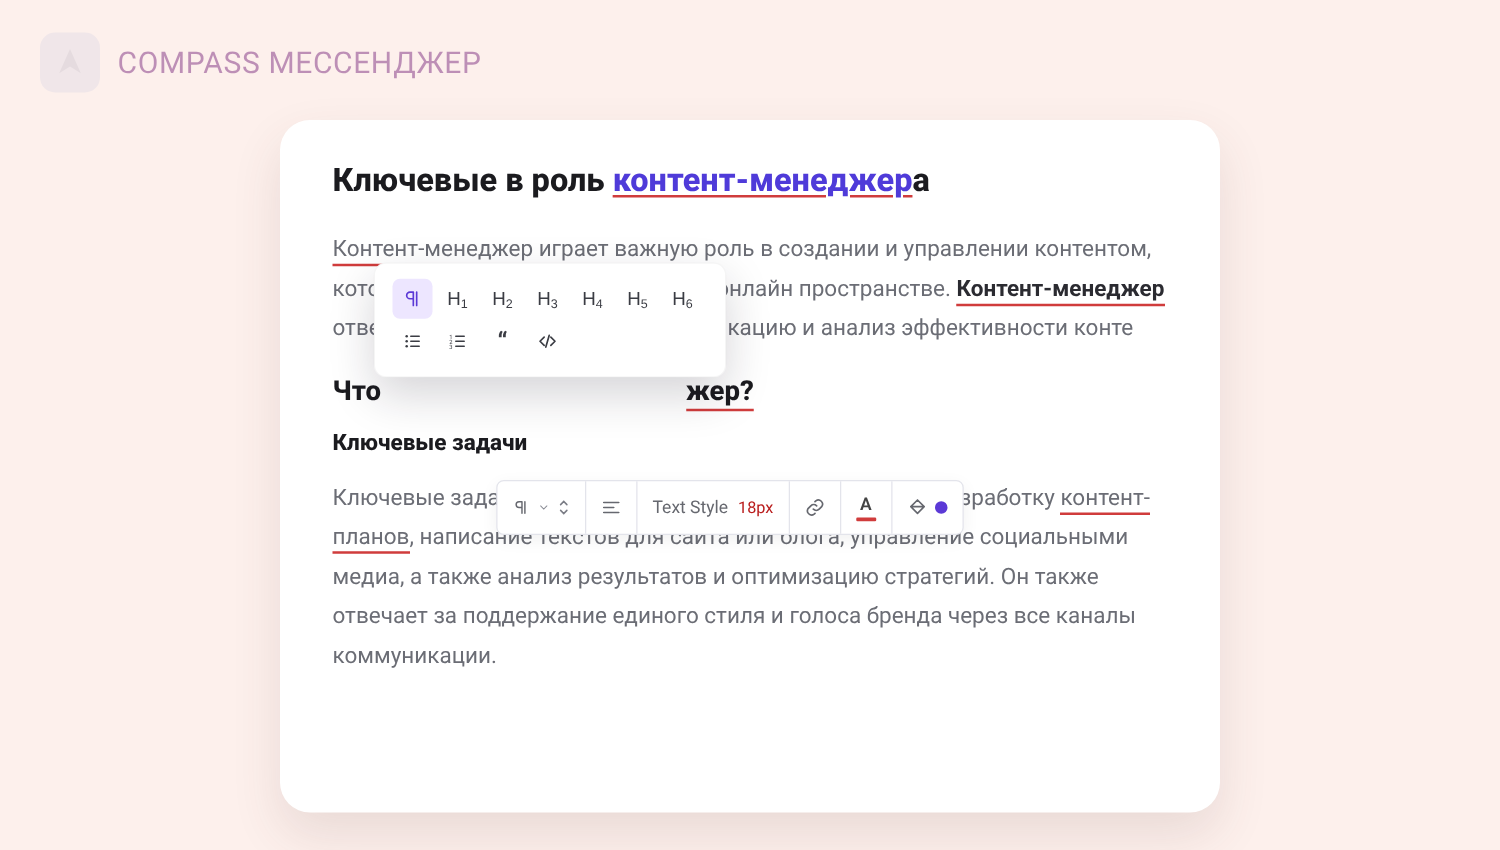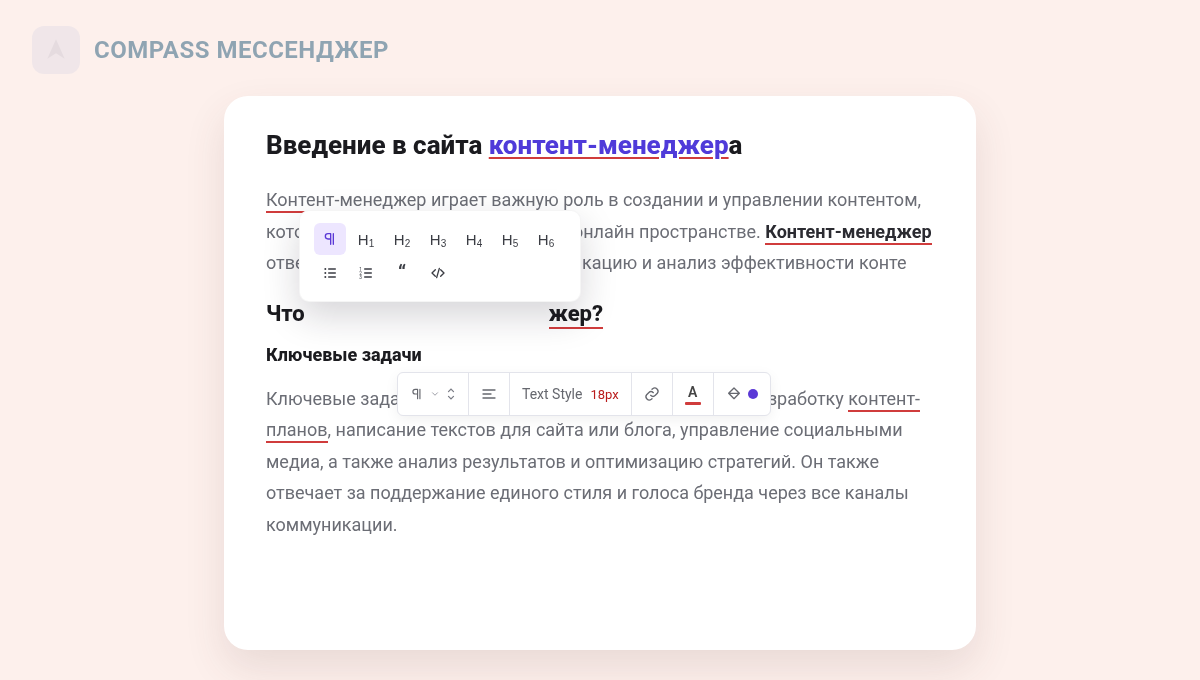--- a/index.html
+++ b/index.html
@@ -26,23 +26,23 @@
   width: 48px;
   height: 48px;
   border-radius: 12px;
   background: #e1dce6;
   display: flex;
   align-items: center;
   justify-content: center;
 }
 .brand-text {
   font-size: 24px;
-  font-weight: 700;
+  font-weight: 400;
   letter-spacing: 0.5px;
-  color: #0c4a6e;
+  color: #701a75;
 }
 
 
 .card {
   position: absolute;
   left: 224px;
   top: 96px;
   width: 752px;
   height: 554px;
   background: #ffffff;
@@ -125,21 +125,21 @@
   color: #3b3d44;
 }
 .t-btn.selected { background: #ede6ff; color: #5b39d6; }
 .h-label { font-family: Arial, sans-serif; }
 .h-label .sub { font-size: 10px; position: relative; top: 2px; }
 
 
 .float-bar {
   position: absolute;
   left: 397px;
-  top: 372px;
+  top: 384px;
   height: 44px;
   background: #fff;
   border: 1px solid #e3e4eb;
   border-radius: 6px;
   display: flex;
   align-items: stretch;
   box-shadow: 0 4px 14px rgba(0,0,0,0.06);
   z-index: 15;
 }
 .fb-cell {
@@ -180,21 +180,21 @@
     <svg width="26" height="26" viewBox="0 0 24 24" fill="none">
       <path d="M12 2 L20 20 L12 15 L4 20 Z" fill="#c9c3d1"></path>
     </svg>
   </div>
   <div class="brand-text">COMPASS МЕССЕНДЖЕР</div>
 </div>
 
 <div class="card">
 
   <h1 class="doc-h1">
-    <span>Введение в сайта </span><span class="link-role">контент-менеджер</span><span class="trailing">а</span>
+    <span>Ключевые в роль </span><span class="link-role">контент-менеджер</span><span class="trailing">а</span>
   </h1>
 
   <p class="para">
     <span class="u-red">Контент-менеджер</span><span> играет важную роль в создании и управлении контентом, который представляет компанию в онлайн пространстве. </span><span class="u-red bold">Контент-менеджер</span><span> отвеч</span><span style="visibility:hidden">планирование, создание,</span><span> публикацию и анализ эффективности конте</span>
   </p>
 
   <h2 class="doc-h2">
     <span>Что </span><span style="visibility:hidden">делает контент-менед</span><span class="u-red">жер?</span>
   </h2>
 

